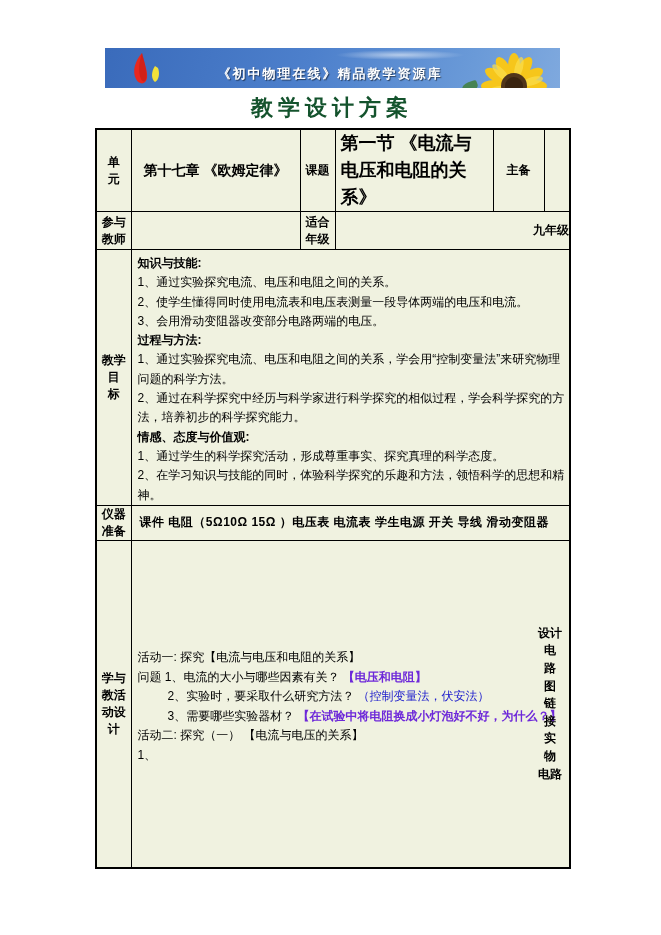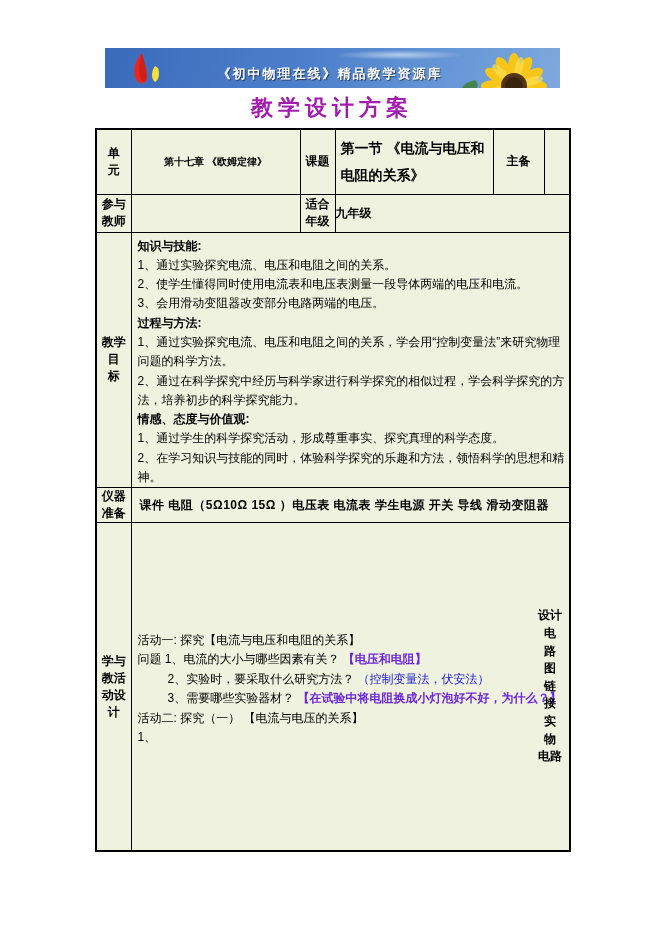--- a/index.html
+++ b/index.html
@@ -34,43 +34,43 @@
   }
   .banner-sunflower { position:absolute; right:12px; bottom:-32px; }
   .banner-leaf {
     position:absolute; right:82px; bottom:-4px; width:16px; height:10px;
     background:#3e7d33; border-radius:50% 20% 50% 20%; transform:rotate(-20deg);
     opacity:.8;
   }
   
   .page-title {
     position:absolute; left:95px; top:93px; width:474px; text-align:center;
-    font-size:22px; font-weight:bold; color:#a21caf; letter-spacing:5px;
+    font-size:22px; font-weight:bold; color:#14532d; letter-spacing:5px;
   }
   
   table.doc {
     position:absolute; left:95px; top:128px; width:474px;
     border-collapse:collapse; table-layout:fixed;
     background:#f0f2e0; border:2px solid #000;
     font-size:12px; color:#000;
   }
   table.doc td { border:1px solid #000; vertical-align:middle; overflow:hidden; }
   .hdr { font-weight:bold; text-align:center; line-height:17px; }
   .r1 td { height:65px; }
   .r2 td { height:38px; }
   .r3 td { height:213px;margin-left:25px; }
   .r4 td { height:35px; }
   .r5 td { height:35px; }
   .r6 td { height:328px; }
-  .cell-big { font-weight:bold; font-size:10px; text-align:center; white-space:nowrap; }
+  .cell-big { font-weight:bold; font-size:14px; text-align:center; white-space:nowrap; }
   .cell-topic {
-    font-weight:bold; font-size:14px; text-align:left; line-height:27px;
+    font-weight:bold; font-size:18px; text-align:left; line-height:27px;
     padding:0 5px; white-space:normal;
   }
-  .cell-grade { font-weight:bold; text-align:left; }
+  .cell-grade { font-weight:bold; text-align:right; }
   .cell-content { vertical-align:top; padding:4px 4px 0 6px; line-height:19.3px; }
   .sec-title { font-weight:bold; }
   .kp-line { line-height:17.5px; }
   .kp-label { font-weight:bold; }
   .cell-equip { font-weight:bold; padding:0 4px 0 8px; letter-spacing:.5px; }
   .cell-activities { position:relative; vertical-align:top; padding:5px 4px 0 6px; line-height:19.5px; }
   .act-title { font-weight:normal; }
   .q-indent { padding-left:30px; }
   .blue { color:#2121cd; }
   .blue-bold { color:#6d28d9; font-weight:bold; }

